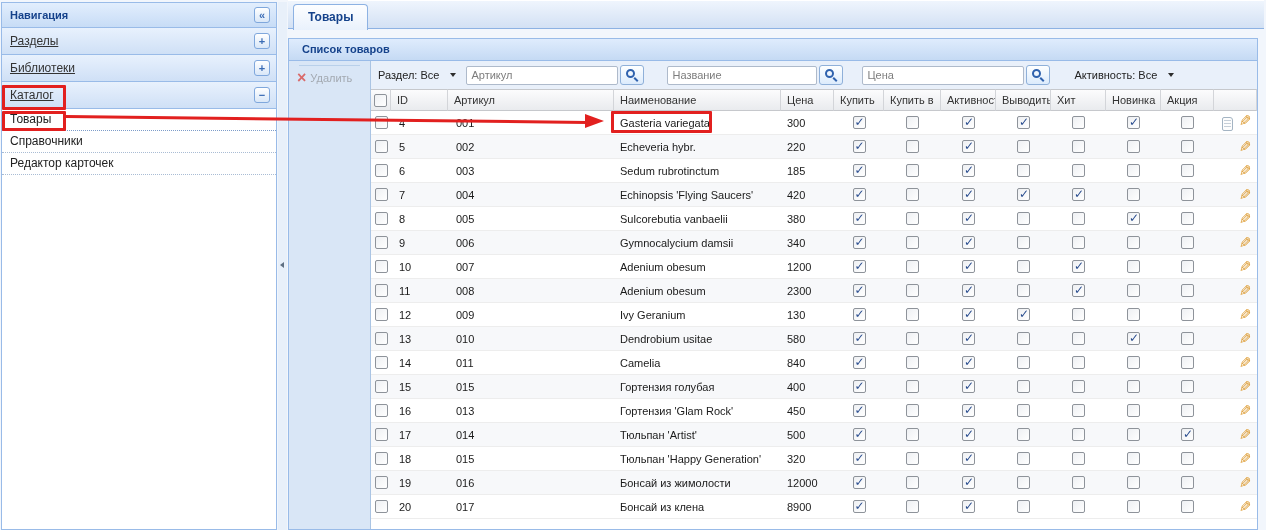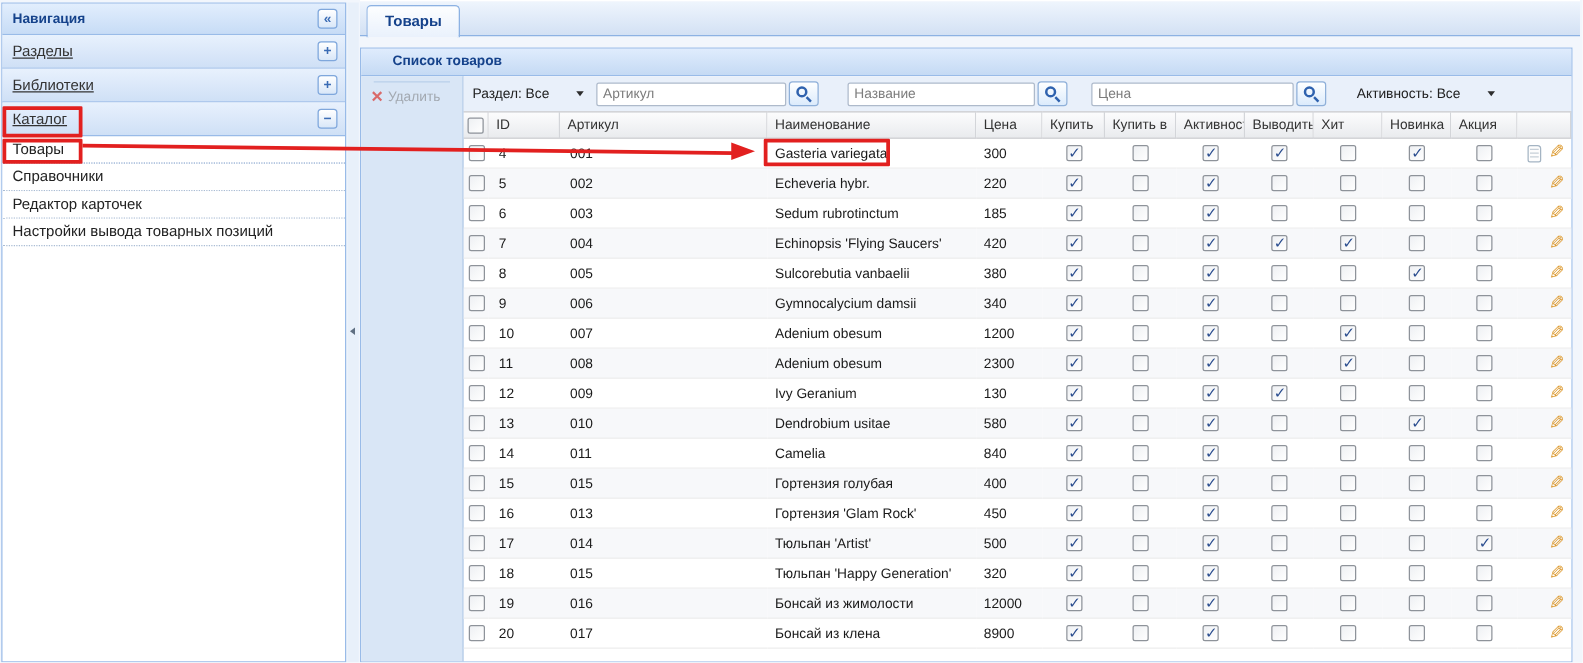--- a/index.html
+++ b/index.html
@@ -37,36 +37,36 @@
             background:linear-gradient(#eff5fd,#d3e1f4); border-bottom:1px solid #8db2e3;
             border-top:1px solid #fff; }
   .tab { position:absolute; left:5px; top:3px; height:26px; line-height:24px;
          padding:0 14px; background:linear-gradient(#fdfeff,#e9f1fc);
          border:1px solid #8db2e3; border-bottom:none; border-radius:4px 4px 0 0;
          font-size:12px; font-weight:bold; color:#15428b; cursor:pointer; }
 
   
   .panel { position:absolute; left:288px; top:38px; width:970px; height:492px;
            border:1px solid #99bbe8; background:#fff; }
-  .panel-header { height:22px; line-height:21px; padding-left:25px;
+  .panel-header { height:22px; line-height:21px; padding-left:13px;
                   background:linear-gradient(#dfecfd,#c5daf4); border-bottom:1px solid #99bbe8;
                   font-size:11px; font-weight:bold; color:#15428b; }
   .panel-body { display:flex; height:468px; }
   .left-toolbar { width:82px; background:#d9e6f6; border-right:1px solid #aac4e3; flex:none; }
   .left-toolbar::before { content:""; display:block; margin:4px 10px 0 10px; border-top:1px solid #b9d0ea; }
   .btn-delete { display:flex; align-items:center; gap:4px; margin:6px 4px 0 8px;
                 font-size:11px; color:#a3a9b1; cursor:default; }
   .x-icon { color:#d96a6a; font-size:16px; font-weight:bold; line-height:12px; }
 
   .grid-region { flex:1; background:#fff; display:flex; flex-direction:column; }
 
   
   .filterbar { height:28px; flex:none; background:#e9f0fa; display:flex; align-items:center;
                padding-left:7px; font-size:11px; color:#222; }
-  .combo { display:inline-flex; align-items:center; gap:22px; cursor:pointer; white-space:nowrap; }
+  .combo { display:inline-flex; align-items:center; gap:11px; cursor:pointer; white-space:nowrap; }
   .caret { width:0; height:0; border-left:3px solid transparent; border-right:3px solid transparent;
            border-top:4px solid #2d2d2d; display:inline-block; }
   .f-input { height:19px; border:1px solid #aebacb; border-radius:2px; font-size:11px;
              padding:0 4px; color:#555; font-family:inherit; }
   .f-input::placeholder { color:#7d7d7d; opacity:1; }
   .search-btn { width:24px; height:20px; margin-left:2px; border:1px solid #8fb0d9; border-radius:3px;
                 background:linear-gradient(#feffff,#dcebfc); cursor:pointer; position:relative; }
   .mag { position:absolute; left:5px; top:3px; width:9px; height:9px;
          border:2px solid #2f62ae; border-radius:50%; }
   .mag::after { content:""; position:absolute; left:7px; top:6px; width:2px; height:5px;
@@ -126,21 +126,20 @@
     </div>
     <div id="accordion-list">
         <div class="acc-row"><span>Разделы</span><span class="tool-btn">+</span></div>
         <div class="acc-row"><span>Библиотеки</span><span class="tool-btn">+</span></div>
         <div class="acc-row"><span>Каталог</span><span class="tool-btn">−</span></div>
       </div>
     <div id="side-items">
         <div class="side-item selected">Товары</div>
         <div class="side-item">Справочники</div>
         <div class="side-item">Редактор карточек</div>
-        <div class="side-item">Настройки вывода товарных позиций</div>
       </div>
   </div>
 
   <div class="splitter">
     <span class="splitter-arrow"></span>
   </div>
 
   <div class="tabbar">
     <div class="tab">Товары</div>
   </div>

